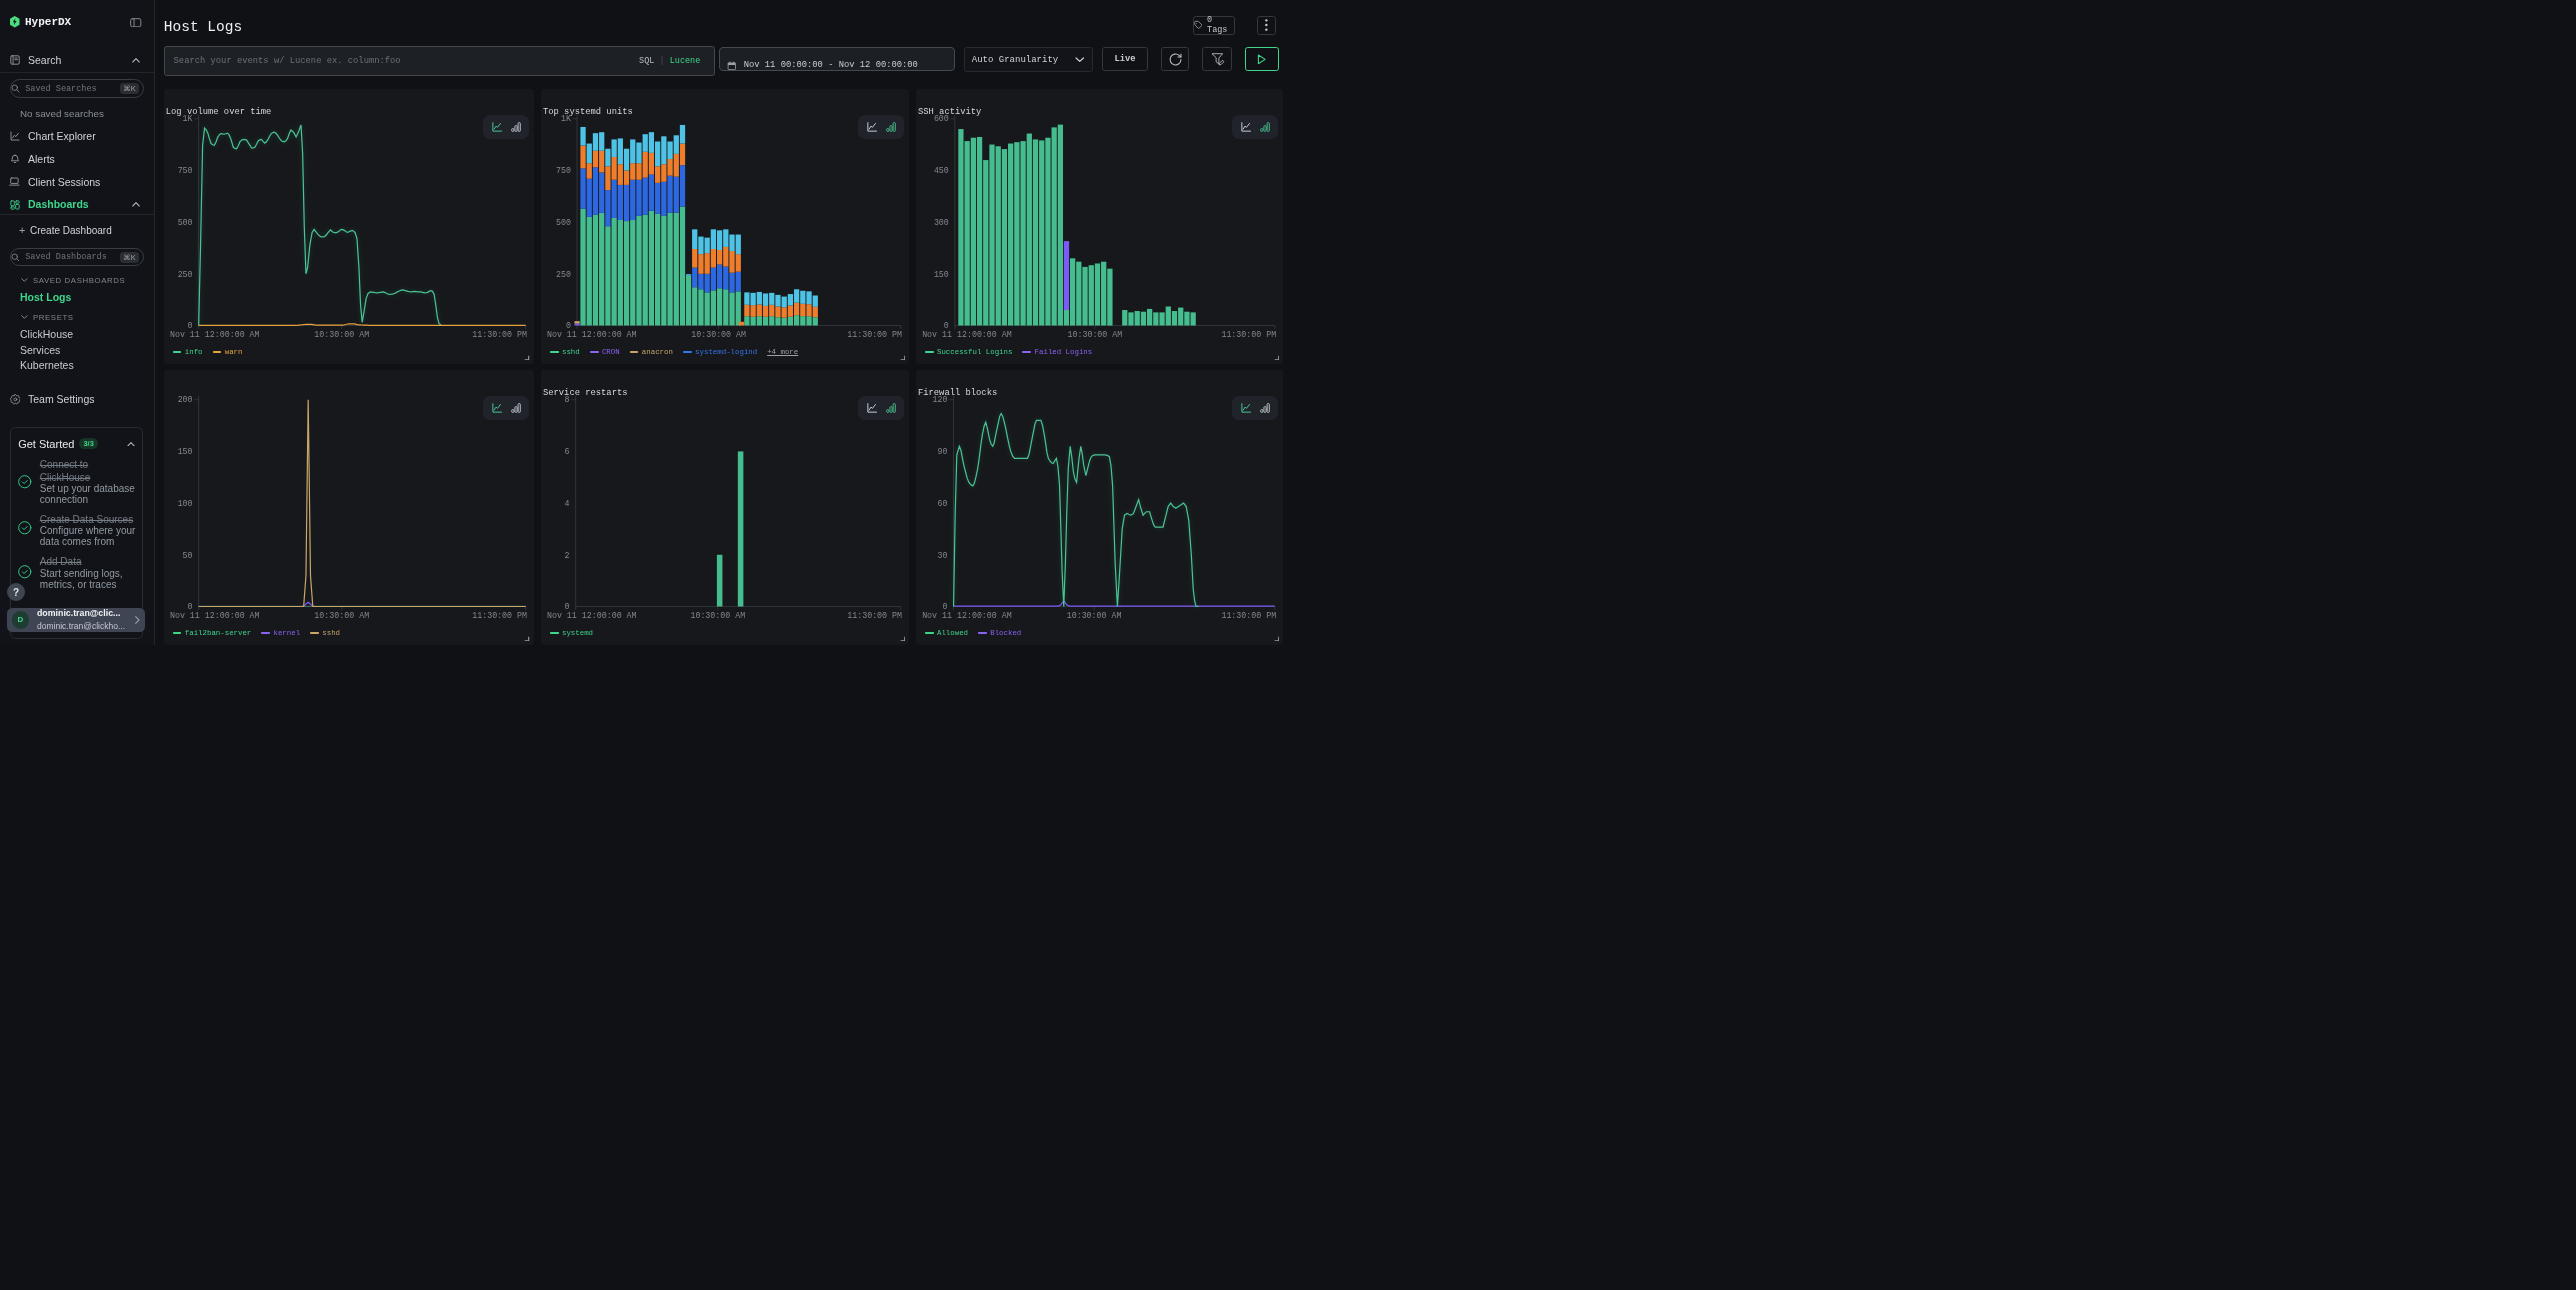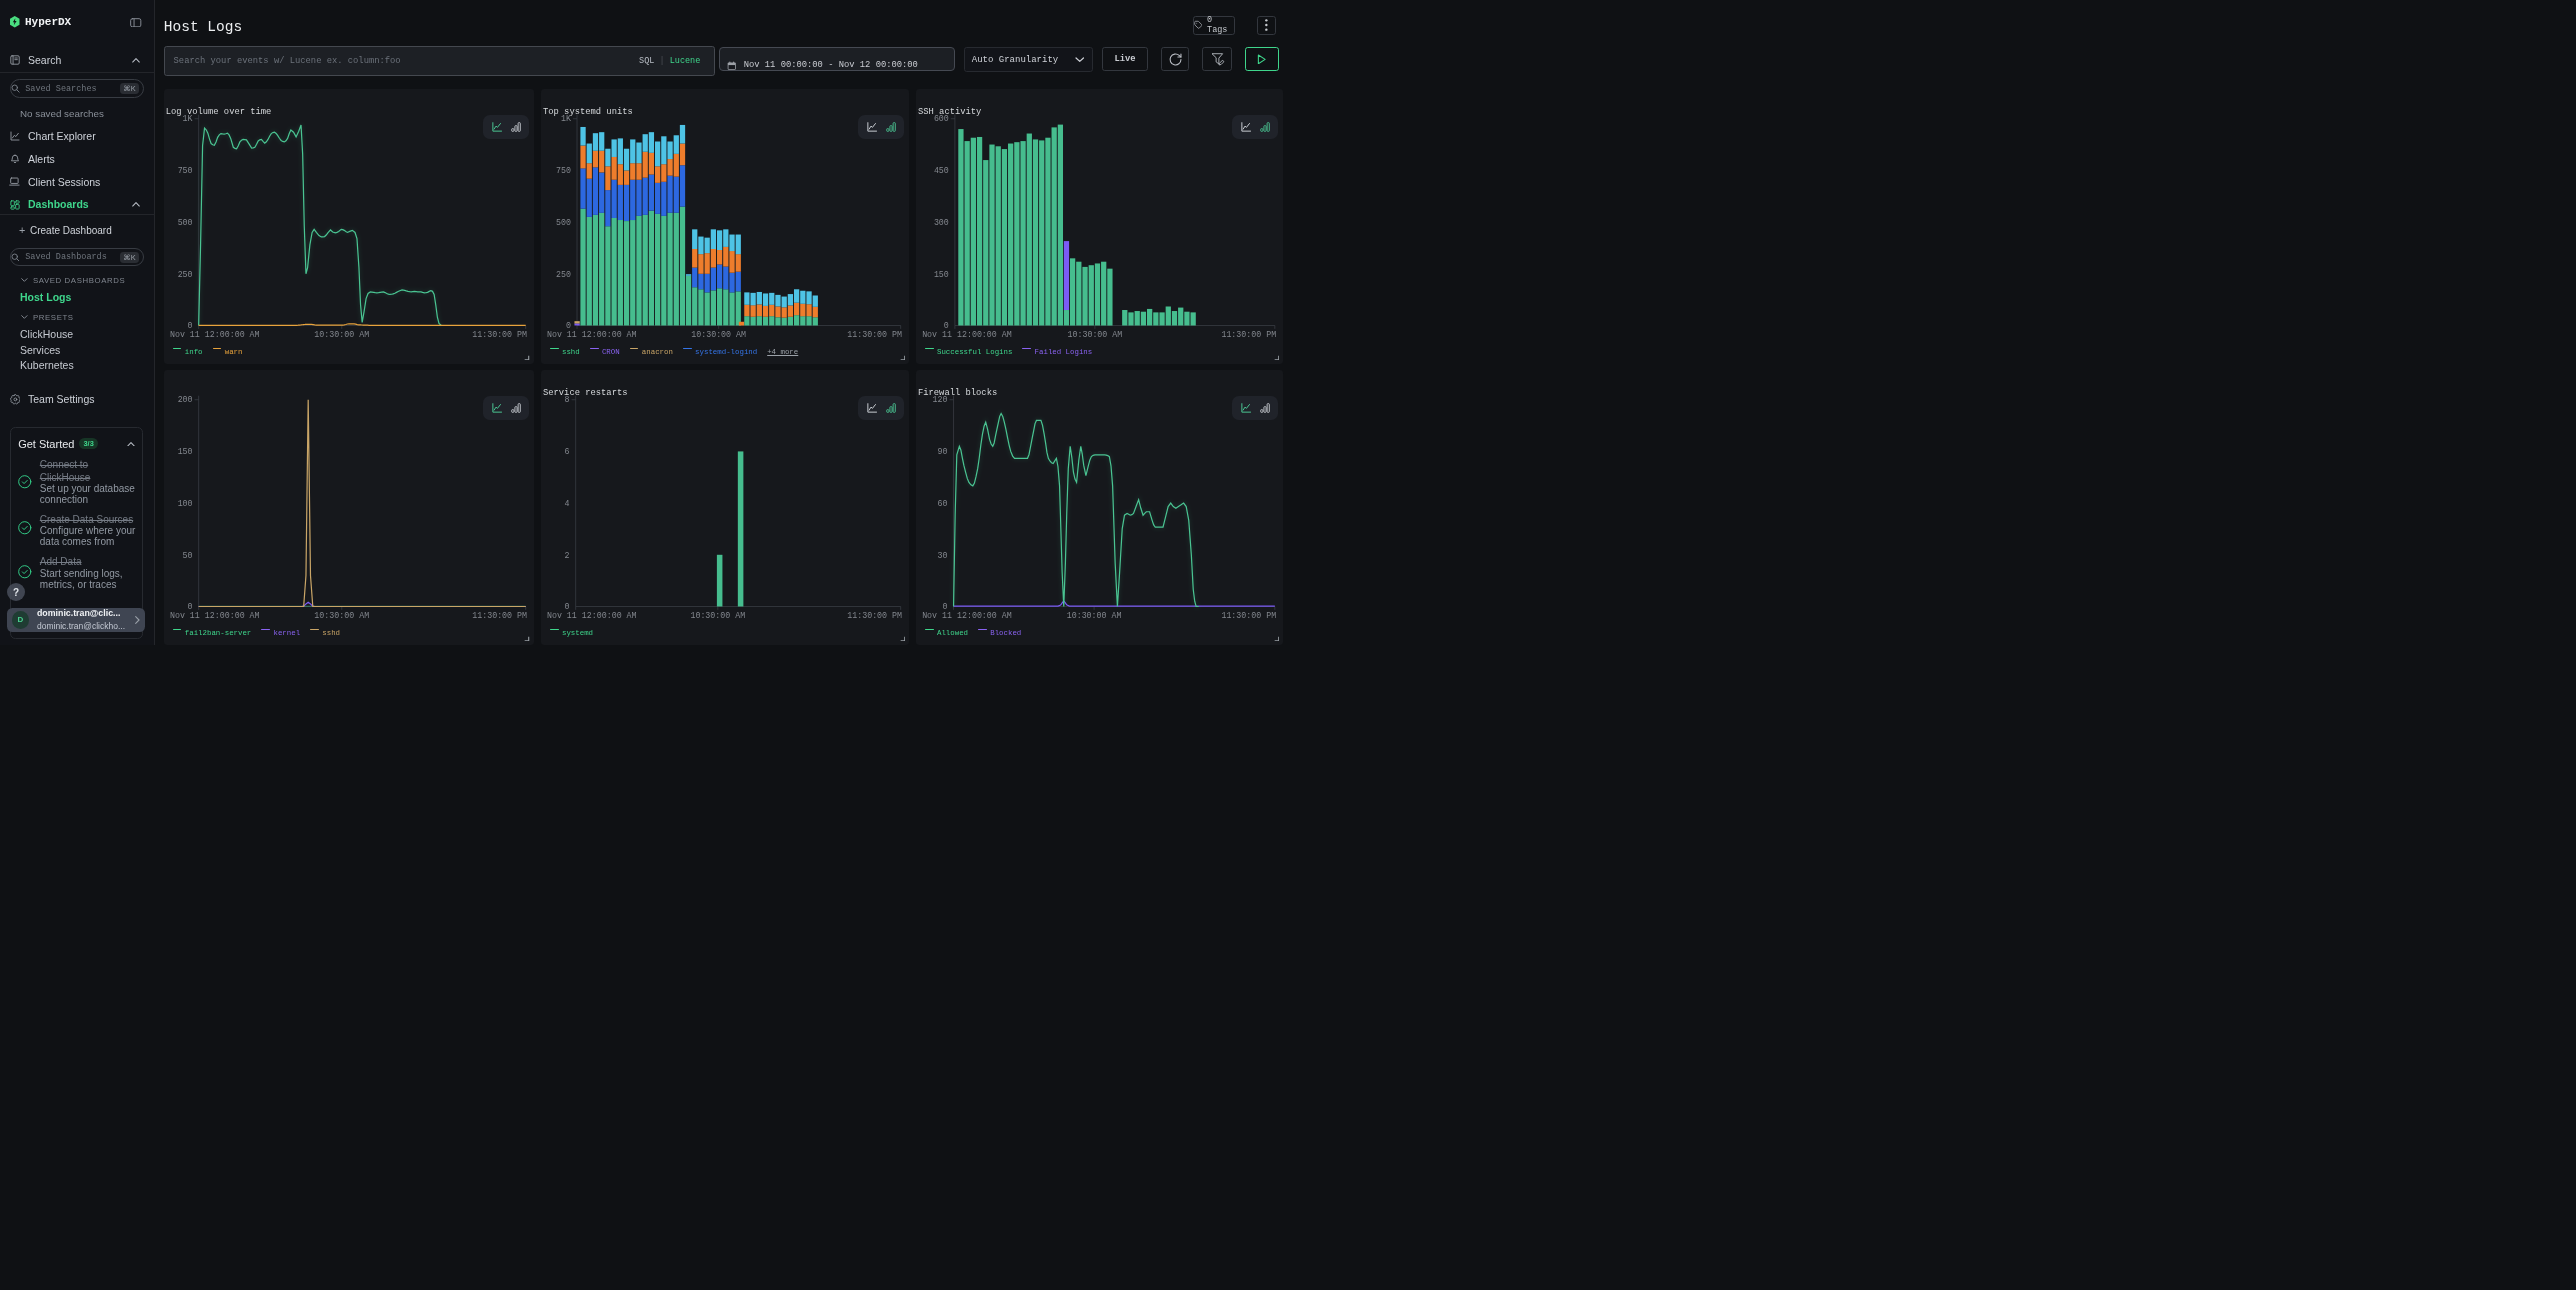--- a/index.html
+++ b/index.html
@@ -23,21 +23,21 @@
 
 .panel { position:absolute; background:#16181c; border-radius:3.4px; }
 .ptitle { position:absolute; left:2px; top:8.5px; font-family:"Liberation Mono",monospace;
   font-size:8.8px; color:#d6d9dc;margin-top:9px; }
 .toolbar { position:absolute; right:4.7px; top:26px; width:46px; height:24px; background:#20232a;
   border-radius:6.8px; display:flex; align-items:center; justify-content:center; gap:6.8px; }
 .chart { position:absolute; left:0; top:0; }
 .chart text.ax { font-family:"Liberation Mono",monospace; font-size:12.3px; fill:#83878e; }
 .legend { position:absolute; left:8.8px; top:259px; display:flex; gap:10px; align-items:center;
   font-family:"Liberation Mono",monospace; font-size:7.4px; }
-.litem { display:flex; gap:3.4px; }
+.litem { display:flex; align-items:center; gap:3.4px; }
 .ldash { display:inline-block; width:8.8px; height:1.4px; border-radius:0.7px; }
 .lul { text-decoration:underline; }
 .rsz { position:absolute; right:4px; bottom:4px; }
 </style></head><body>
 <div id="sidebar">
 <div class="ic" style="left:10px;top:16px"><svg width="9.5" height="11.5" viewBox="0 0 14 17">
         <path d="M7 0 L14 4.2 V12.8 L7 17 L0 12.8 V4.2 Z" fill="#4ade80"></path>
         <path d="M7.8 3.2 L4.2 9.2 H6.5 L5.6 13.8 L9.8 7.4 H7.4 Z" fill="#101216"></path>
       </svg></div>
 <div class="mono" style="position:absolute;left:25px;top:16px;font-size:11px;font-weight:bold;color:#f2f4f6">HyperDX</div>

